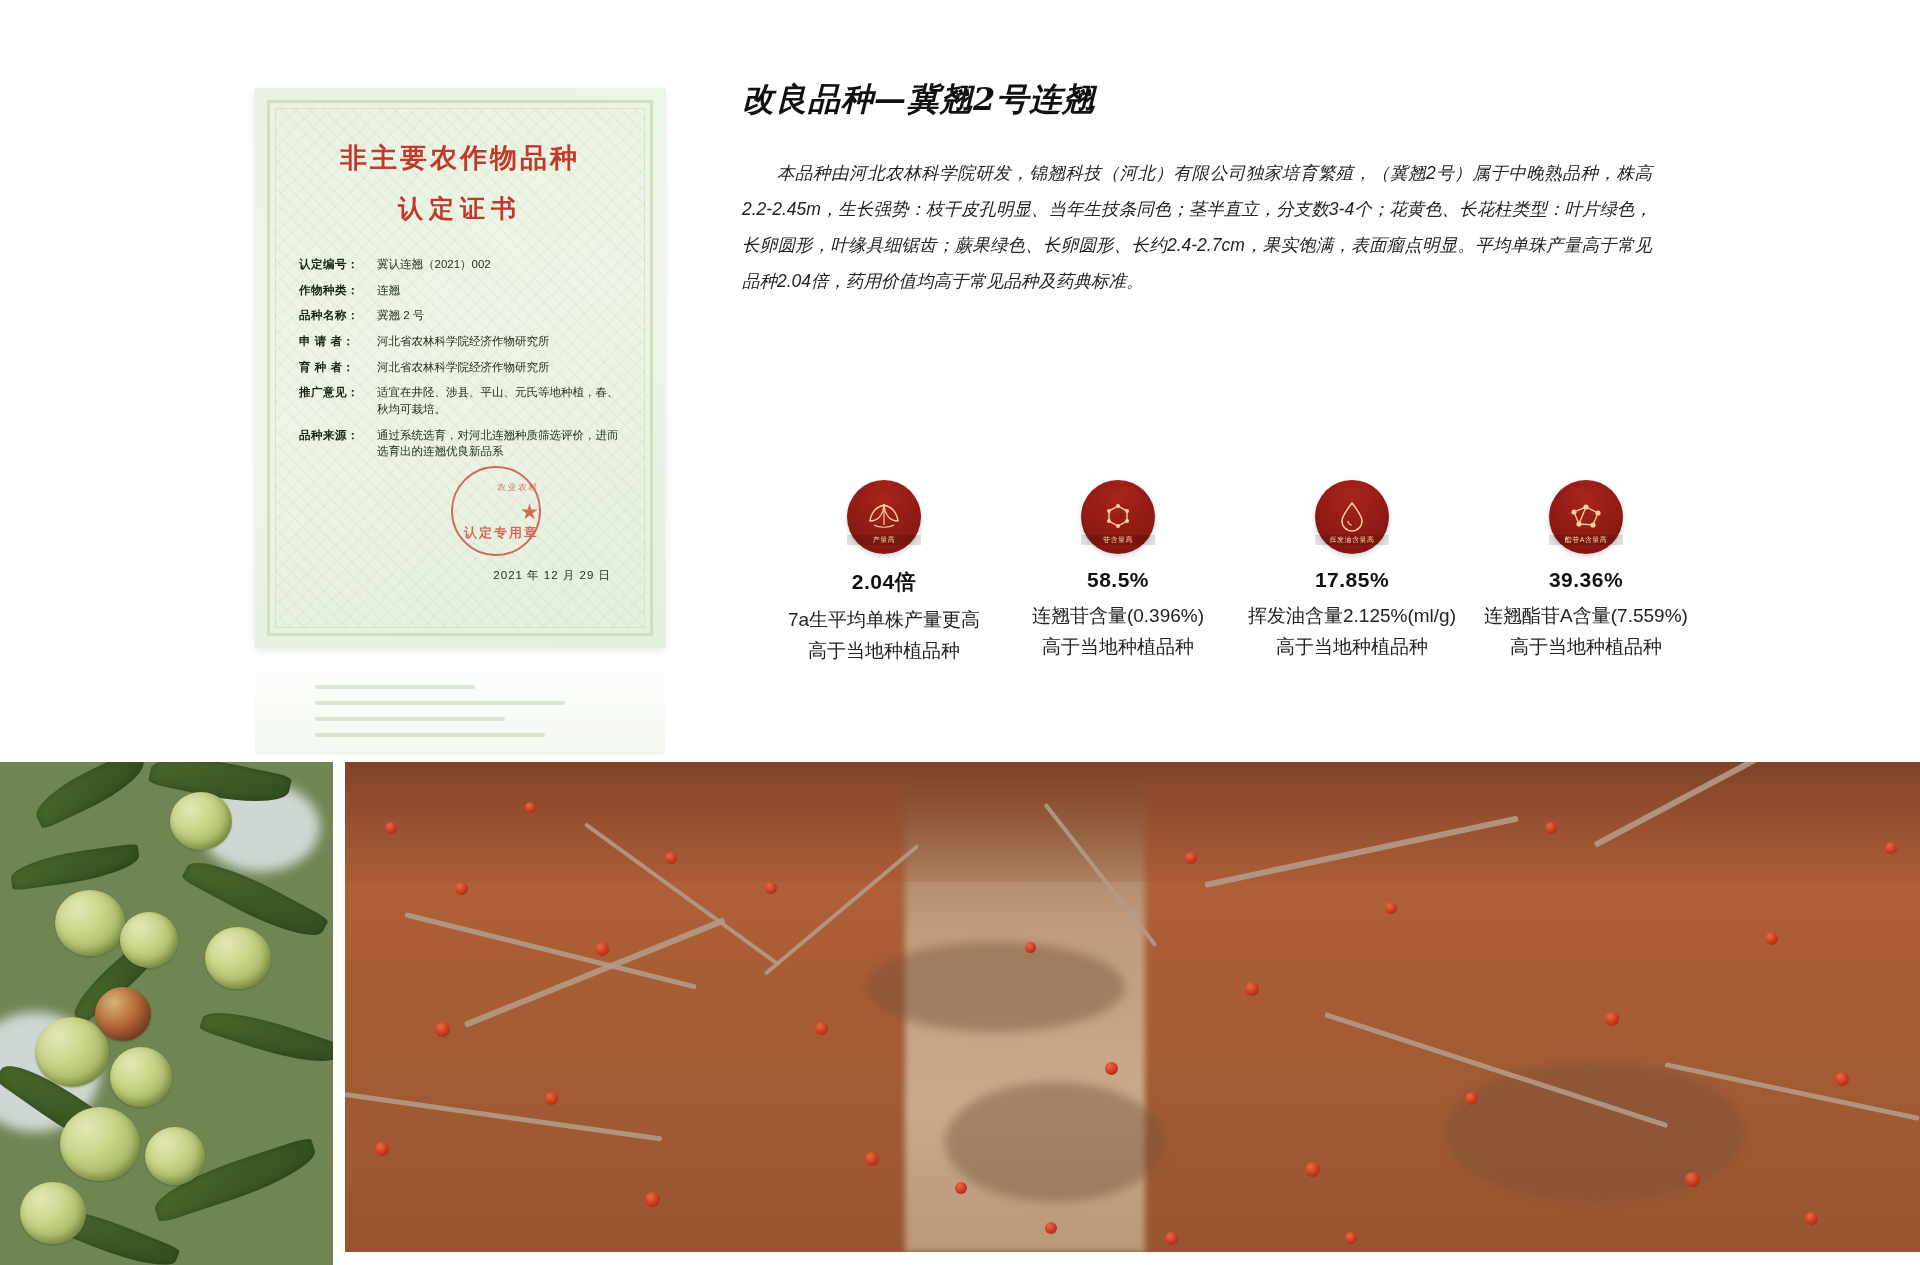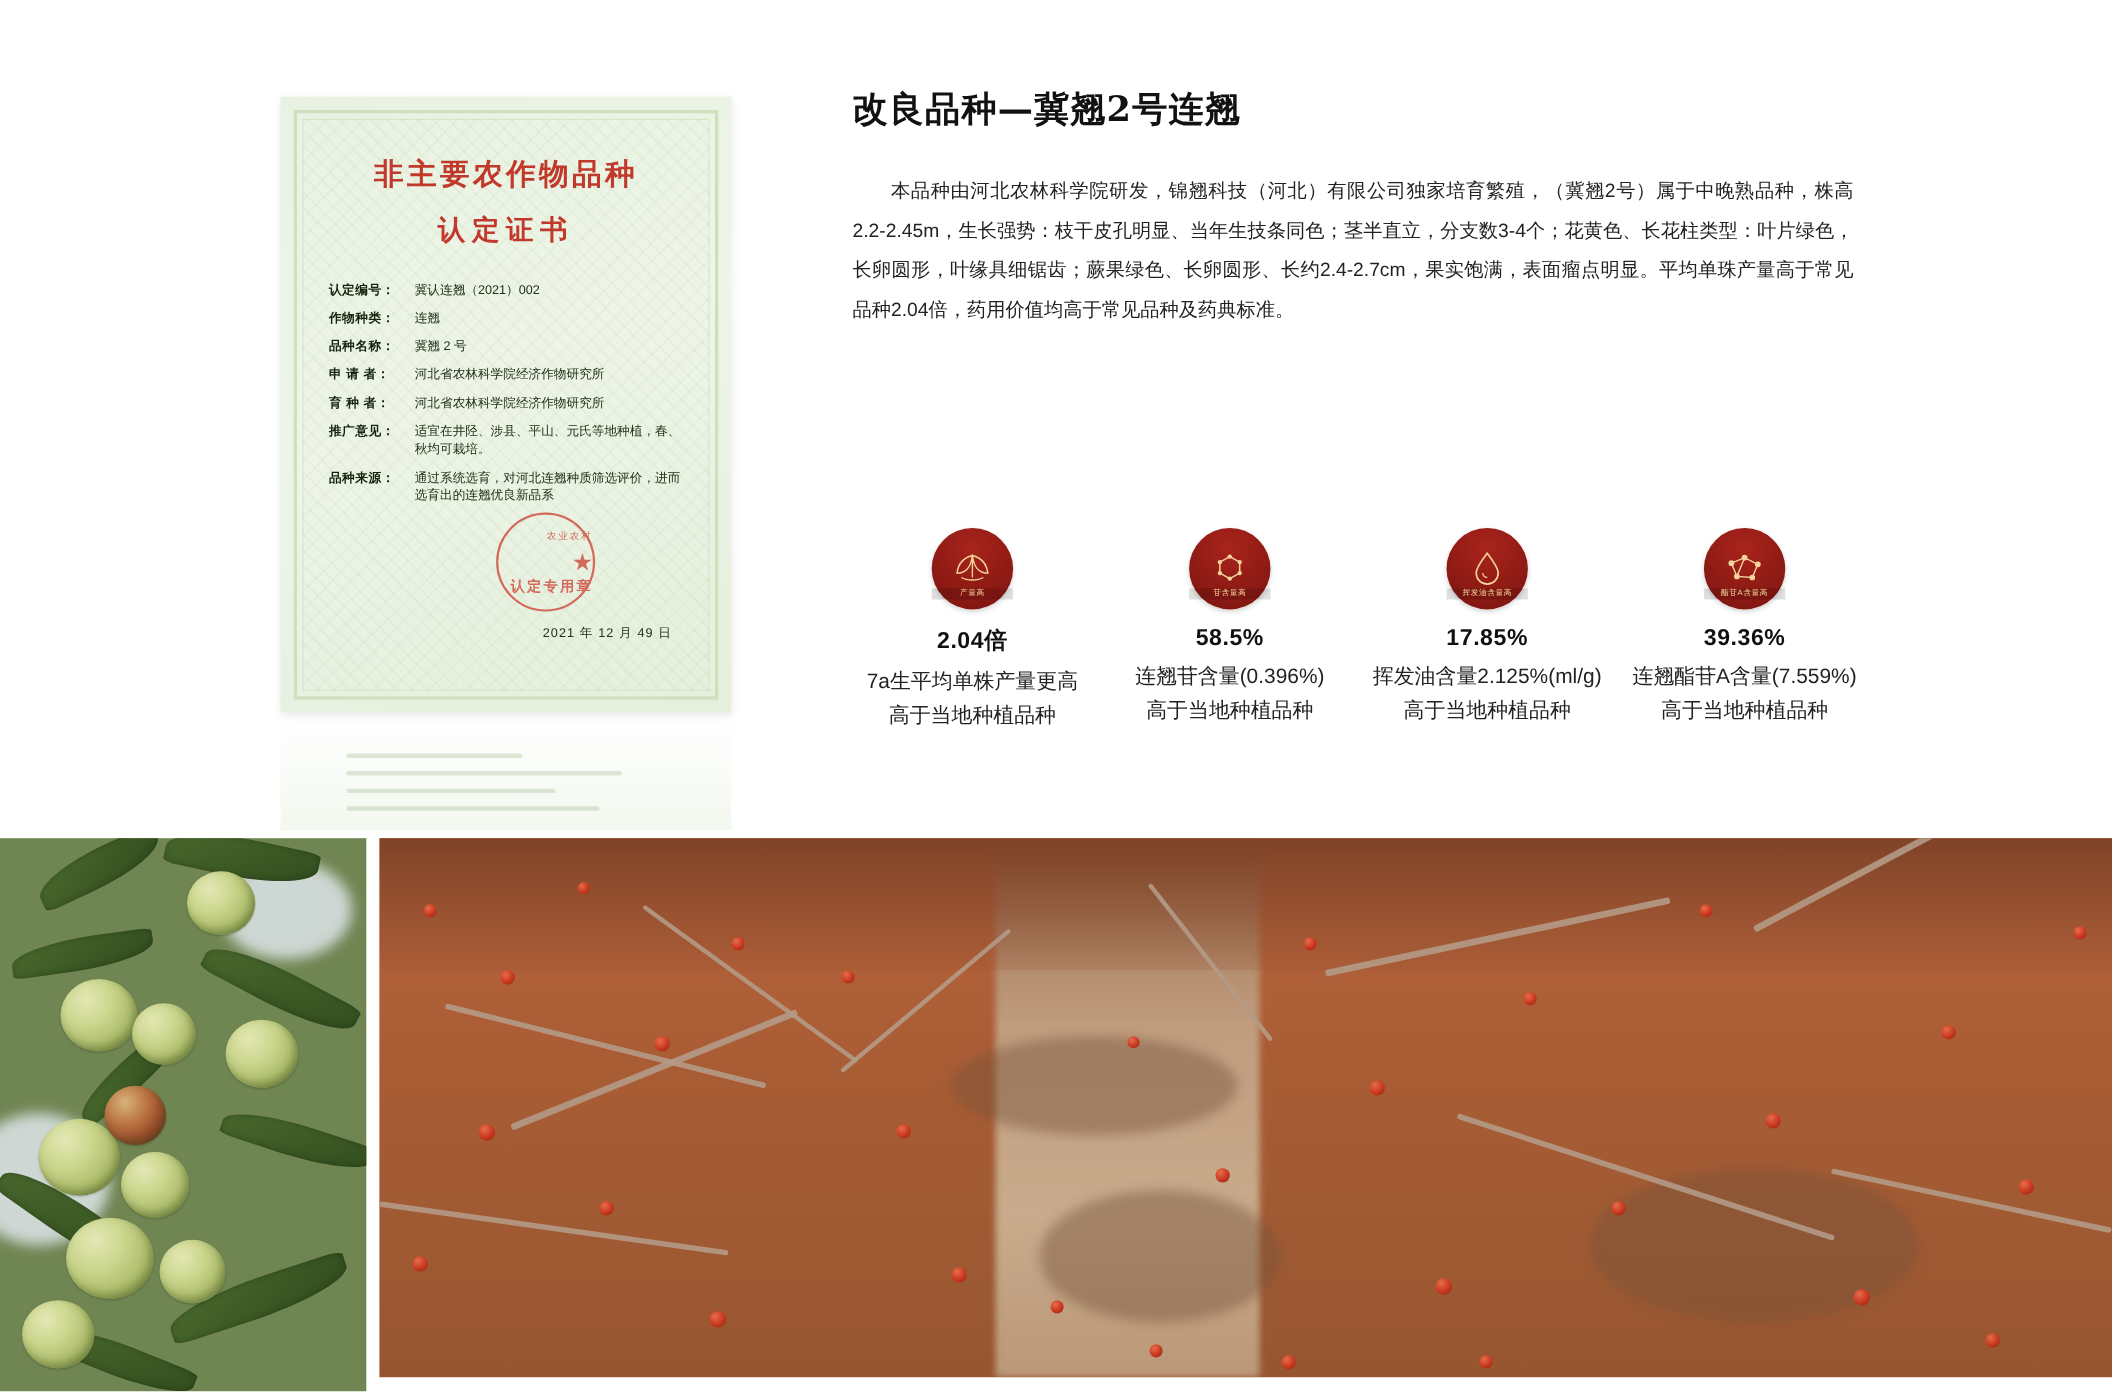--- a/index.html
+++ b/index.html
@@ -159,23 +159,24 @@
     position: absolute;
     left: 60px;
     height: 4px;
     background: rgba(150,180,130,.30);
     border-radius: 2px;
   }
 
   
   .content {
     position: absolute;
-    left: 775px;
+    left: 742px;
     top: 78px;
     width: 910px;
+    font-style: italic;
   }
   .heading {
     font-family: "DejaVu Serif", serif;
     font-weight: bold;
     font-size: 32px;
     color: #111111;
     letter-spacing: 1px;
     margin: 0 0 34px 0;
   }
   .body-text {
@@ -375,21 +376,21 @@
           <div class="cert-value">通过系统选育，对河北连翘种质筛选评价，进而选育出的连翘优良新品系</div>
         </div>
       </div>
 
       <div class="cert-seal">
         <div class="seal-text">农业农村</div>
         <div class="seal-star">★</div>
         <div class="seal-text-bottom">认定专用章</div>
       </div>
 
-      <div class="cert-date">2021 年 12 月 49 日</div>
+      <div class="cert-date">2021 年 12 月 29 日</div>
     </div>
   </div>
 
   <div class="cert-reflection">
     <div class="rline" style="top:18px;width:230px;"></div>
     <div class="rline" style="top:34px;width:190px;"></div>
     <div class="rline" style="top:50px;width:250px;"></div>
     <div class="rline" style="top:66px;width:160px;"></div>
   </div>
 

